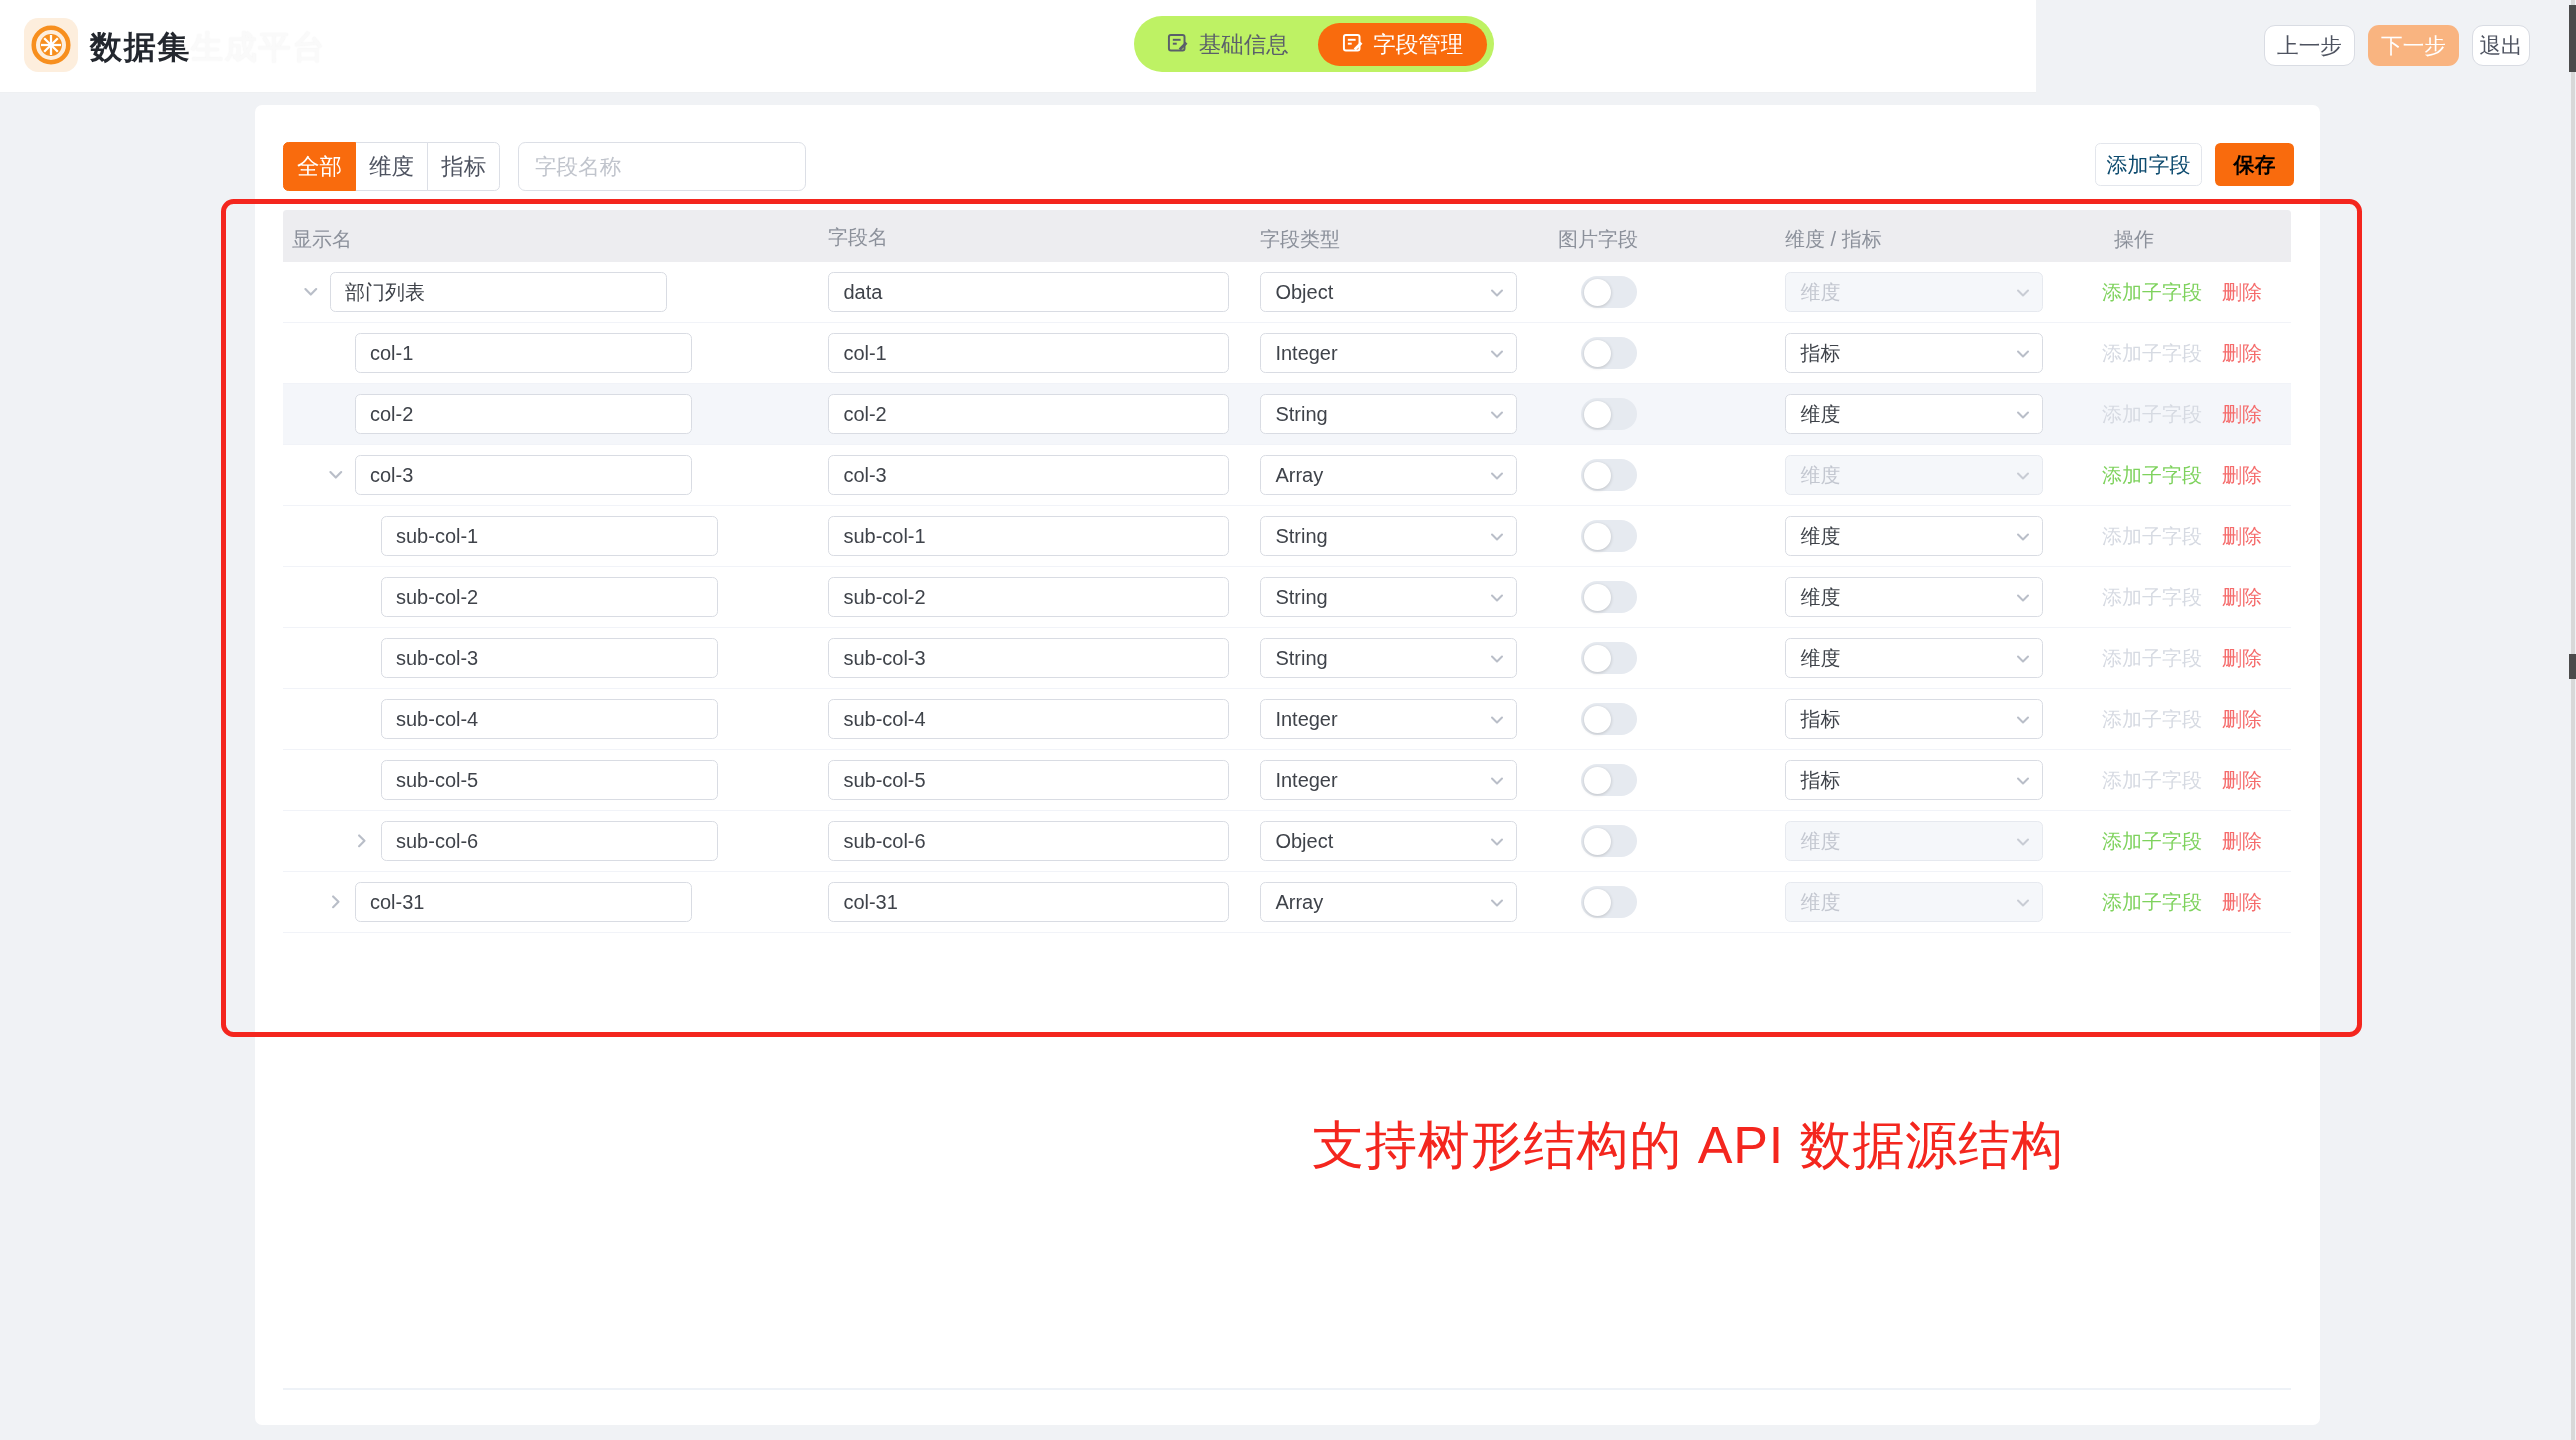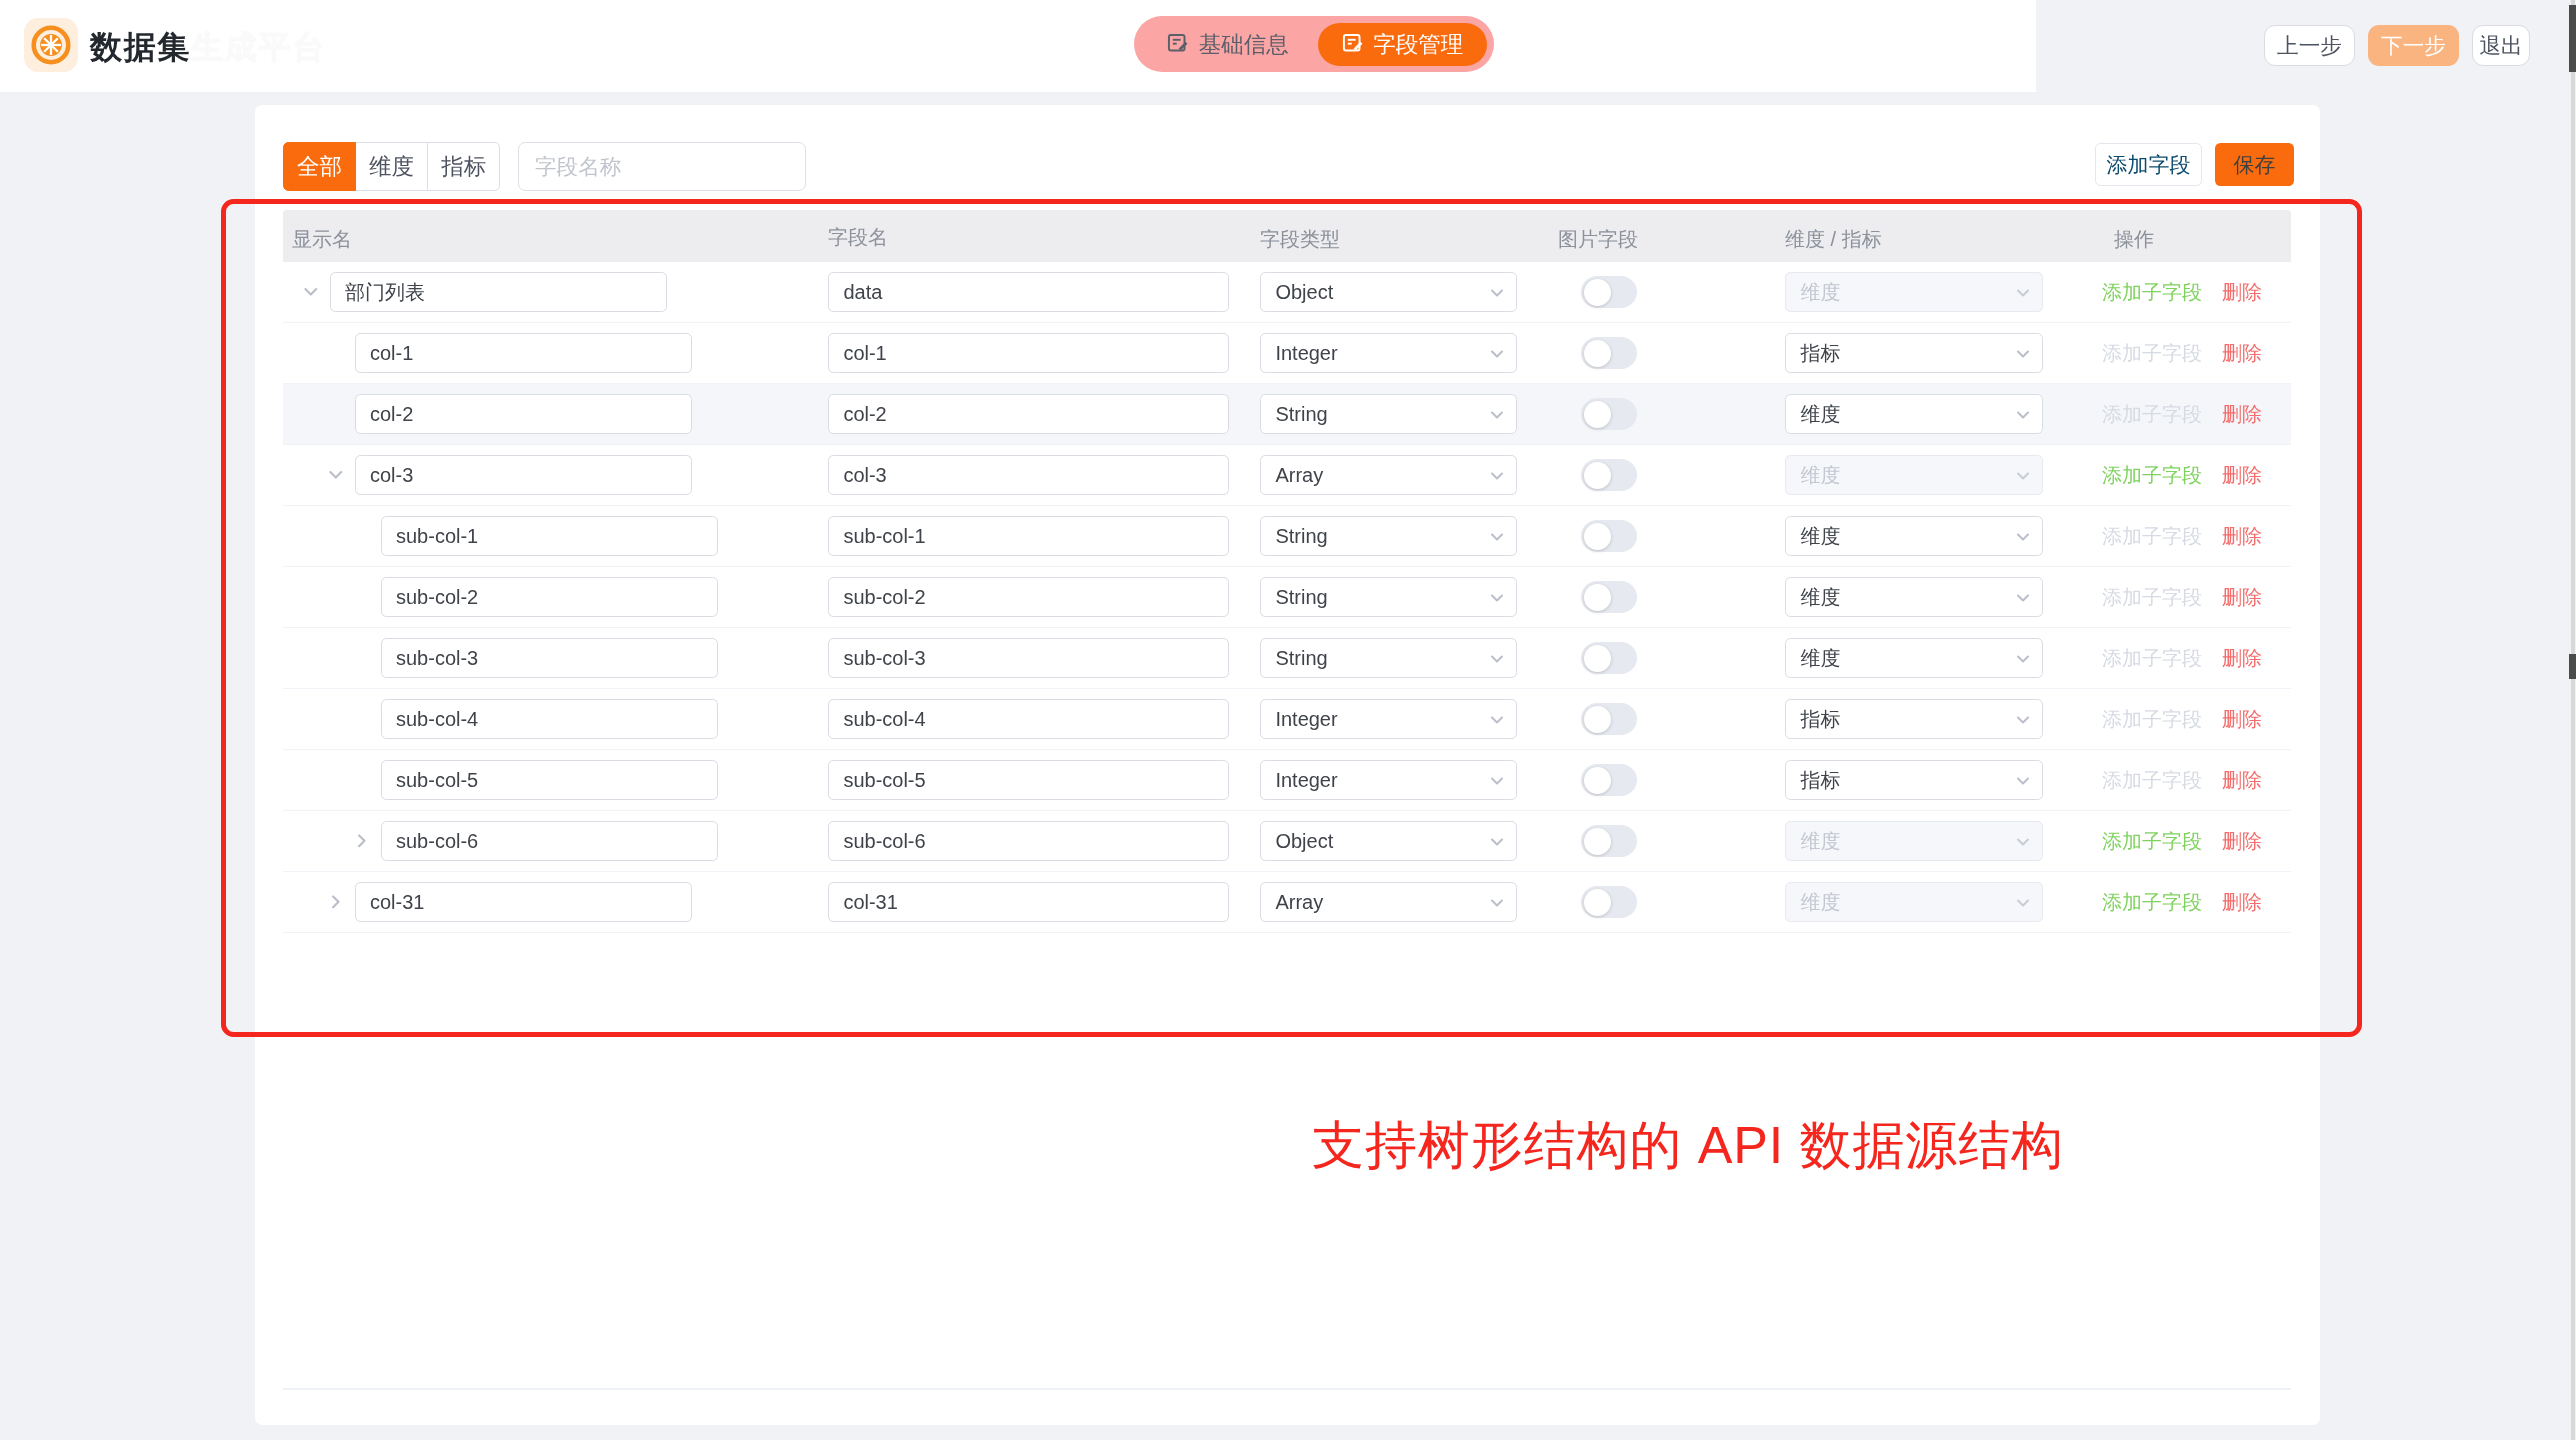--- a/index.html
+++ b/index.html
@@ -6,21 +6,21 @@
     font-family:"Liberation Sans","DejaVu Sans",sans-serif;background:#f0f2f5;}
   
   .top-header{position:absolute;left:0;top:0;width:2036px;height:92px;background:#ffffff;
     border-bottom:0.9px solid #eef0f2;z-index:5;}
   .logo-box{position:absolute;left:24px;top:18px;width:54px;height:54px;border-radius:14.4px;
     background:#fdeedd;display:flex;align-items:center;justify-content:center;}
   .app-title{position:absolute;left:90px;top:26px;font-size:32px;font-weight:bold;color:#23272e;letter-spacing:1.8px;}
   .watermark{position:absolute;left:191px;top:26px;font-size:32px;font-weight:bold;color:#fafafa;
     text-shadow:0 0 1.8px rgba(0,0,0,0.05);letter-spacing:1.8px;}
   
-  .tabs-pill{position:absolute;left:1134px;top:16px;height:56px;border-radius:29px;background:#fca5a5;
+  .tabs-pill{position:absolute;left:1134px;top:16px;height:56px;border-radius:29px;background:#bef264;
     display:flex;align-items:center;padding:0 7.2px 0 9px;}
   .tab{display:flex;align-items:center;gap:9px;font-size:22.5px;color:#5a5f6a;padding:0 23.4px;height:56px;cursor:default;}
   .tab.active{background:#f96b0d;color:#ffffff;border-radius:25px;height:43px;padding:0 23.4px;margin-left:5.4px;}
   .tab svg{display:block;}
   
   .hbtn{position:absolute;top:25px;height:41px;box-sizing:border-box;border:0.9px solid #d9dce3;border-radius:11px;
     background:#ffffff;color:#4e5360;font-size:21.6px;display:flex;align-items:center;justify-content:center;}
   .hbtn.prev{left:2264px;width:91px;}
   .hbtn.next{left:2368px;width:91px;background:#f9b480;border:none;color:#ffffff;}
   .hbtn.exit{left:2472px;width:58px;}
@@ -33,21 +33,21 @@
   .fbtn:first-child{margin-left:0;border-radius:5.4px 0 0 5.4px;}
   .fbtn:last-child{border-radius:0 5.4px 5.4px 0;}
   .fbtn.active{background:#f96b0d;border-color:#f96b0d;color:#ffffff;z-index:2;}
   .search{position:absolute;left:263px;top:37px;width:288px;height:49px;box-sizing:border-box;
     border:0.9px solid #dcdfe6;border-radius:7.2px;font-size:21.6px;color:#3f434a;padding:0 16px;outline:none;
     font-family:inherit;}
   .search::placeholder{color:#c0c4cc;}
   .cbtn{position:absolute;top:38px;height:43px;box-sizing:border-box;border-radius:5.4px;font-size:21px;
     display:flex;align-items:center;justify-content:center;}
   .cbtn.add{left:1840px;width:107px;border:0.9px solid #e3e6ec;background:#ffffff;color:#0c4a6e;}
-  .cbtn.save{left:1960px;width:79px;background:#f96b0d;color:#404040;font-weight:normal;}
+  .cbtn.save{left:1960px;width:79px;background:#f96b0d;color:#000000;font-weight:bold;}
   
   .table{position:absolute;left:28px;top:105px;width:2008px;}
   .thead{position:relative;height:52px;background:#ededf0;border-radius:3.6px 3.6px 0 0;}
   .th{position:absolute;top:0;height:58px;line-height:58px;font-size:20px;color:#8b909a;}
   .th1{left:9px;} .th2{left:545px;font-family:Liberation Mono, monospace;} .th3{left:977px;} .th4{left:1275px;} .th5{left:1502px;} .th6{left:1831px;}
   .tbody{position:relative;}
   .row{position:relative;height:60px;border-bottom:0.9px solid #f1f3f8;background:#ffffff;}
   .row.striped{background:#f4f6fa;}
   .tree{position:absolute;left:0;top:0;height:60px;display:flex;align-items:center;}
   .chev{width:23.4px;height:23.4px;display:flex;align-items:center;justify-content:center;margin-right:7.2px;flex:0 0 23.4px;}

